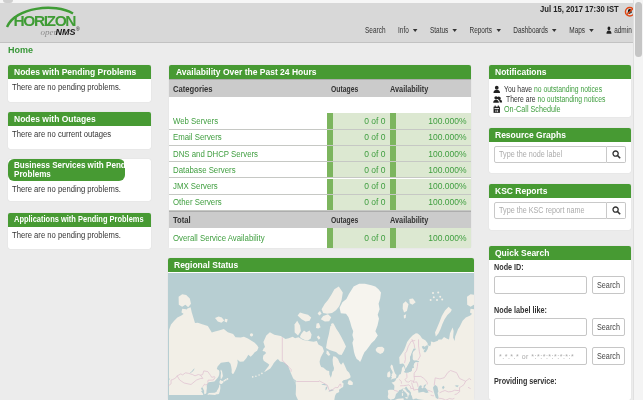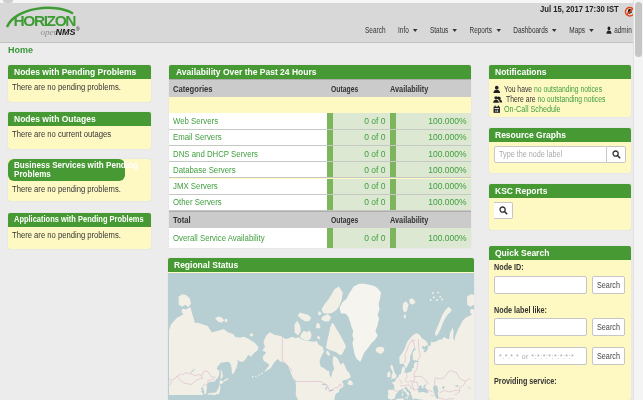--- a/index.html
+++ b/index.html
@@ -9,21 +9,21 @@
 #tab { position:absolute; left:3px; top:0; width:10px; height:3px; background:#cfcfcf; border-radius:0 0 3px 3px; z-index:31;}
 #header { position:absolute; left:0; top:3px; width:634px; height:40px; background:#d8d8d8; border-bottom:1px solid #c2c2c2; z-index:5;}
 #logo { position:absolute; left:0; top:0; }
 #dateline { position:absolute; left:540px; top:0.5px; font-size:8.5px; font-weight:bold; color:#222; transform:scaleX(0.9); transform-origin:0 50%; white-space:nowrap;}
 #bellicon { position:absolute; left:623.5px; top:2.5px; }
 #nav { position:absolute; left:365px; top:22px; font-size:8.5px; color:#333; white-space:nowrap; transform:scaleX(0.76); transform-origin:0 50%; }
 #nav span.it { margin-left:16.5px; }
 .caret { display:inline-block; width:0; height:0; border-left:3px solid transparent; border-right:3px solid transparent; border-top:3.5px solid #333; vertical-align:middle; margin-left:3px; margin-bottom:1px;}
 #home { position:absolute; left:8px; top:45px; font-size:9px; font-weight:bold; color:#389738; }
 
-.panel { position:absolute; background:#fef9c3; border-radius:2px; box-shadow:0 0 1px rgba(0,0,0,0.18); }
+.panel { position:absolute; background:#ffffff; border-radius:2px; box-shadow:0 0 1px rgba(0,0,0,0.18); }
 .phead { background:#479a33; color:#fff; font-size:8.5px; font-weight:bold; padding:2.5px 6px; border-radius:2px 2px 0 0; line-height:9px; white-space:nowrap;}
 .phead.wrap { white-space:normal; padding:1.5px 6px; line-height:9.5px;}
 .pbody { font-size:8.5px; color:#333; padding:3px 16px 5px 4px; }
 .tx { display:inline-block; transform:scaleX(0.85); transform-origin:0 50%; white-space:nowrap; }
 
 
 .lp { left:8px; width:143px; }
 
 
 #avail { left:169px; top:65px; width:302px; height:183.3px; }
@@ -332,20 +332,21 @@
             <line x1="5.6" y1="5.6" x2="8.2" y2="8.2" stroke="#333" stroke-width="1.5"></line>
           </svg>
         </div>
       </div>
   </div>
 </div>
 <div class="panel rp" style="top:184px;height:45.5px;">
   <div class="phead">KSC Reports</div>
   <div class="pbody" style="padding:4px 5px;">
     <div class="sgroup">
+        <div class="sinput"><span class="tx" style="transform:scaleX(0.85);">Type the KSC report name</span></div>
         <div class="sbtn">
           <svg width="9" height="9" viewBox="0 0 9 9">
             <circle cx="3.6" cy="3.6" r="2.6" fill="none" stroke="#333" stroke-width="1.3"></circle>
             <line x1="5.6" y1="5.6" x2="8.2" y2="8.2" stroke="#333" stroke-width="1.5"></line>
           </svg>
         </div>
       </div>
   </div>
 </div>
 <div class="panel rp" style="top:246px;height:154px;">

